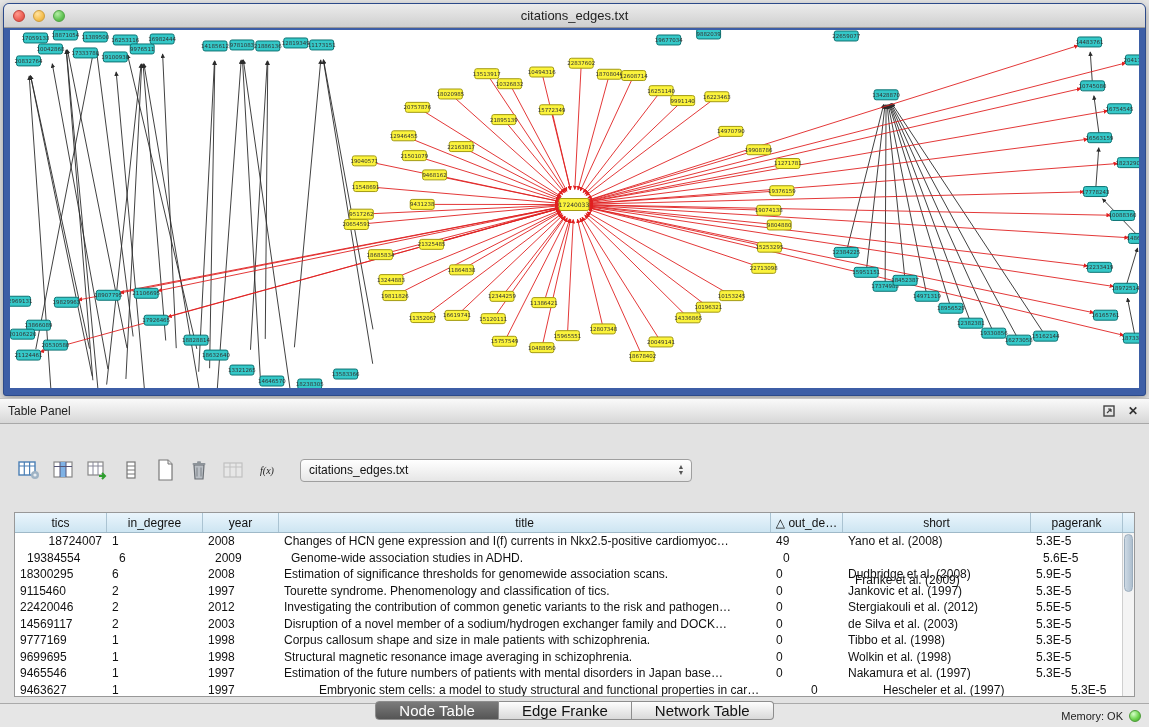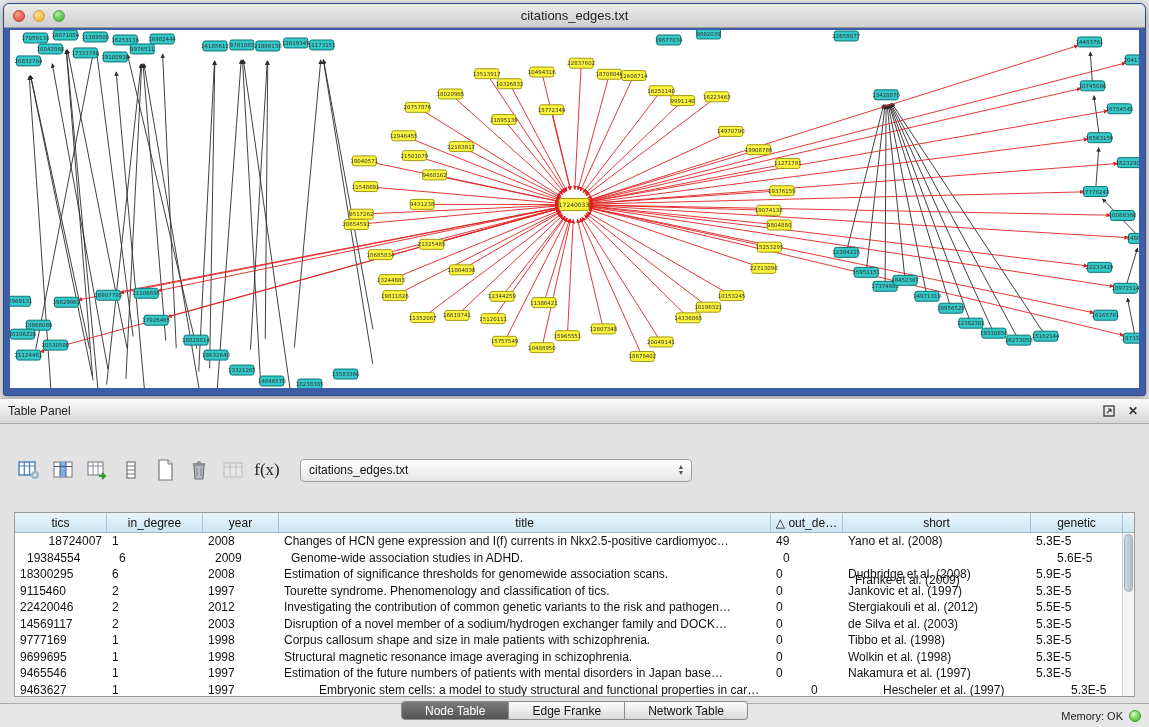--- a/index.html
+++ b/index.html
@@ -46,21 +46,21 @@
   .hdr-icon { width:16px; height:14px; display:flex; align-items:center; justify-content:center;
               margin-left:8px; color:#333; font-size:12px; font-weight:bold; cursor:default; }
   .panel-body { position:relative; height:286px; }
 
   .toolbar { display:flex; align-items:center; padding:30px 0 0 14px; height:62px; }
   .tool-btn {
     width:30px; height:30px; display:flex; align-items:center; justify-content:center;
     border-radius:4px; margin-right:4px;
   }
   .tool-btn svg { display:block; }
-  .fx { font-size:17px; font-family:"Liberation Serif", serif; color:#222; }
+  .fx { font-size:10px; font-style:italic; font-family:"Liberation Serif", serif; color:#222; }
   .combo {
     margin-left:14px; width:392px; height:23px;
     background:linear-gradient(#ffffff,#e6e6e6); border:1px solid #9f9f9f; border-radius:4px;
     display:flex; align-items:center; padding:0 2px 0 8px; font-size:12px; color:#111;
   }
   .combo .cv { flex:1; }
   .combo-steppers {
     width:16px; height:19px; border-radius:3px;
     display:flex; flex-direction:column; align-items:center; justify-content:center;
     color:#555; font-size:7px; line-height:6px;
@@ -86,21 +86,21 @@
     position:absolute; top:20px; right:0; width:12px; bottom:0;
     background:#f4f4f4; border-left:1px solid #cfcfcf;
   }
   .vscroll .thumb {
     margin:1px; height:58px; border-radius:5px;
     background:linear-gradient(90deg,#cdd9e4,#aebfcf); border:1px solid #9badbd;
   }
 
   .tabs { position:absolute; left:0; right:0; top:277px; display:flex; justify-content:center; }
   .tab {
-    height:19px; padding:0 23px; font-size:12px; display:flex; align-items:center;
+    height:19px; padding:0 23px; font-size:15px; display:flex; align-items:center;
     background:linear-gradient(#fdfdfd,#d9d9d9); color:#111;
     border:1px solid #8d8d8d; border-left:none;
   }
   .tab:first-child { border-left:1px solid #8d8d8d; border-radius:4px 0 0 4px; }
   .tab:last-child  { border-radius:0 4px 4px 0; }
   .tab.active { background:linear-gradient(#7b7b7b,#555555); color:#fff; }
 
   
   .status-bar {
     position:absolute; left:0; right:0; bottom:0; height:23px;
@@ -761,41 +761,41 @@
       </div>
 
       <div class="table-wrap">
         <div class="thead" id="thead">
             <div class="th" style="width: 92px;">tics</div>
             <div class="th" style="width: 96px;">in_degree</div>
             <div class="th" style="width: 76px;">year</div>
             <div class="th" style="width: 492px;">title</div>
             <div class="th" style="width: 72px;">△ out_de…</div>
             <div class="th" style="width: 188px;">short</div>
-            <div class="th" style="width: 92px;">genetic</div>
+            <div class="th" style="width: 92px;">pagerank</div>
             <div class="th fill"></div>
           </div>
         <div class="tbody" id="tbody">
             <div class="tr">
               <div class="td" style="width: 92px; text-align: right;">18724007</div>
               <div class="td" style="width: 96px;">1</div>
               <div class="td" style="width: 76px;">2008</div>
               <div class="td" style="width: 492px;">Changes of HCN gene expression and I(f) currents in Nkx2.5-positive cardiomyoc…</div>
               <div class="td" style="width: 72px;">49</div>
               <div class="td" style="width: 188px;">Yano et al. (2008)</div>
               <div class="td" style="width: 92px;">5.3E-5</div>
             </div>
             <div class="tr">
               <div class="td" style="width: 92px; margin-left: 7px;">19384554</div>
               <div class="td" style="width: 96px;">6</div>
               <div class="td" style="width: 76px;">2009</div>
               <div class="td" style="width: 492px;">Genome-wide association studies in ADHD.</div>
               <div class="td" style="width: 72px;">0</div>
               <div class="td" style="width: 188px; margin-top: 44px;">Franke et al. (2009)</div>
-              <div class="td" style="width: 92px; margin-left: 14px;">5.6E-5</div>
+              <div class="td" style="width: 92px;">5.6E-5</div>
             </div>
             <div class="tr">
               <div class="td" style="width: 92px;">18300295</div>
               <div class="td" style="width: 96px;">6</div>
               <div class="td" style="width: 76px;">2008</div>
               <div class="td" style="width: 492px;">Estimation of significance thresholds for genomewide association scans.</div>
               <div class="td" style="width: 72px;">0</div>
               <div class="td" style="width: 188px;">Dudbridge et al. (2008)</div>
               <div class="td" style="width: 92px;">5.9E-5</div>
             </div>

